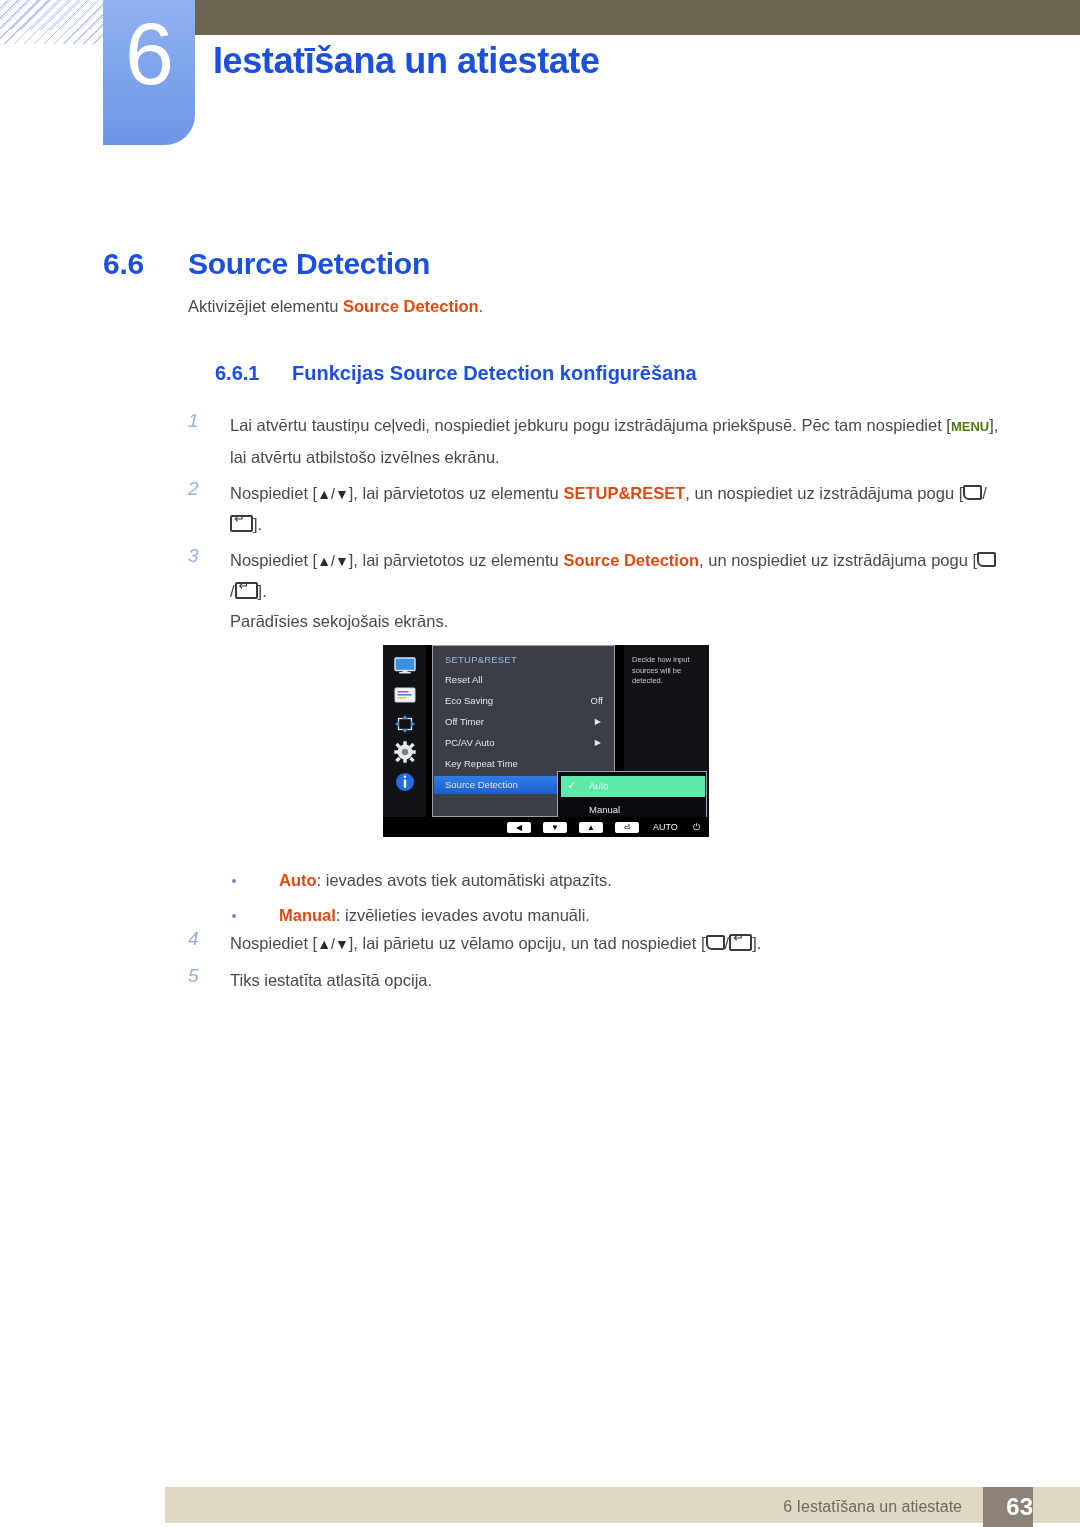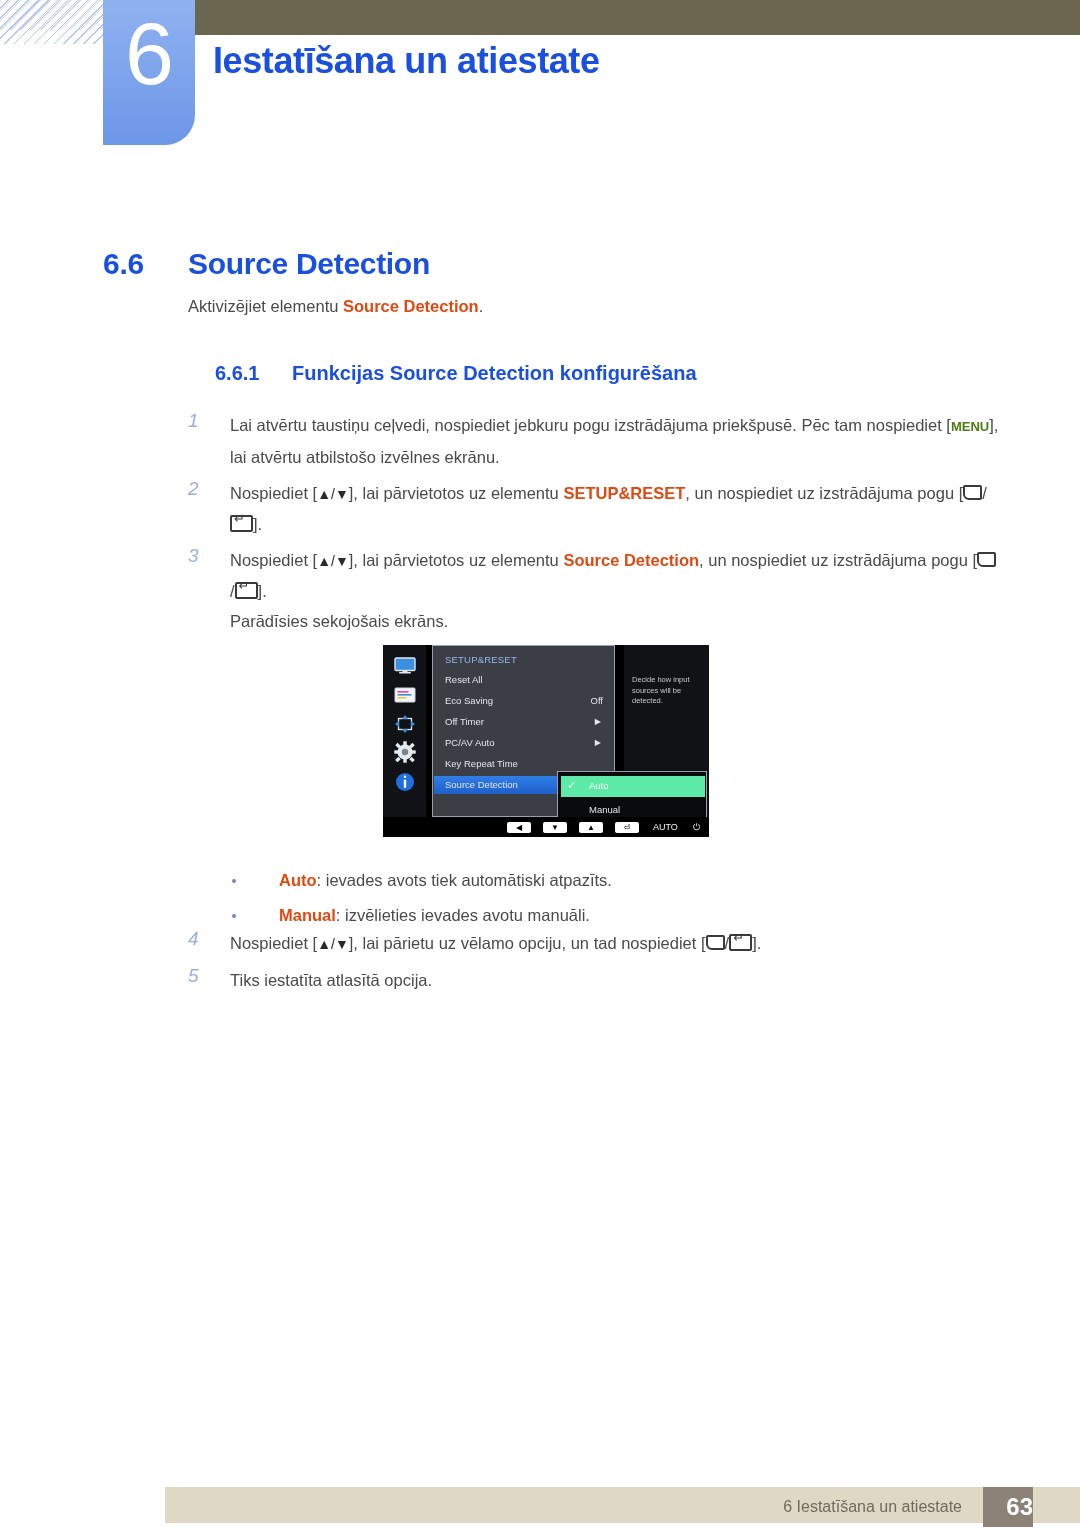--- a/index.html
+++ b/index.html
@@ -290,21 +290,20 @@
     width: 85px; height: 172px;
     background: #111216;
   }
   #osd-help-text {
     position: absolute;
     left: 8px; top: 10px;
     width: 72px;
     font-size: 7.5px;
     line-height: 10.5px;
     color: #c6c9ce;
-    margin-top: 20px;
   }
   #osd-submenu {
     position: absolute;
     left: 174px; top: 126px;
     width: 150px; height: 56px;
     background: #0a0b0e;
     border: 1px solid #9aa0ab;
     box-sizing: border-box;
   }
   .sub-row {

